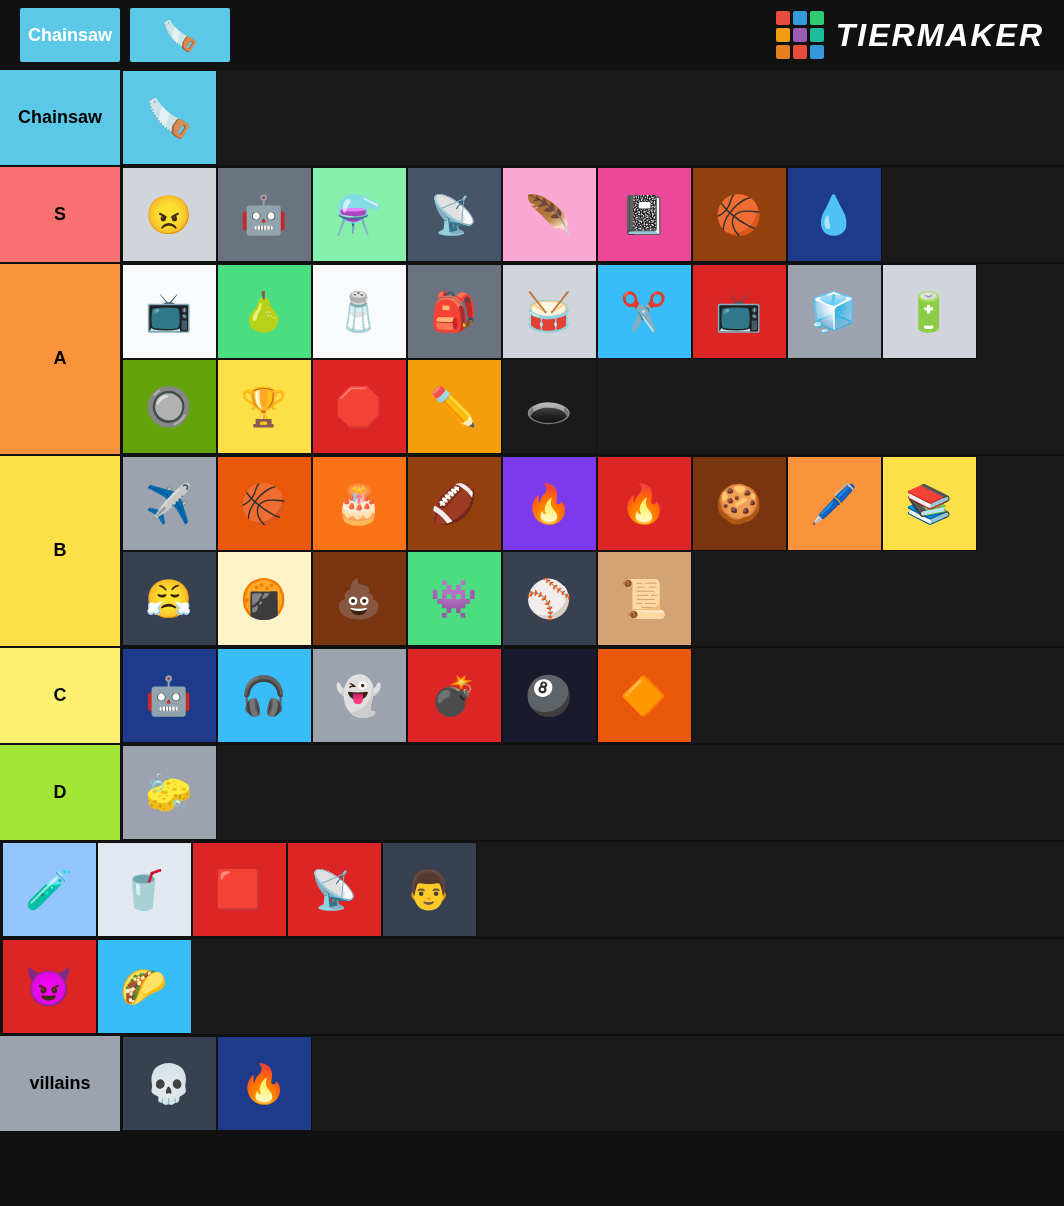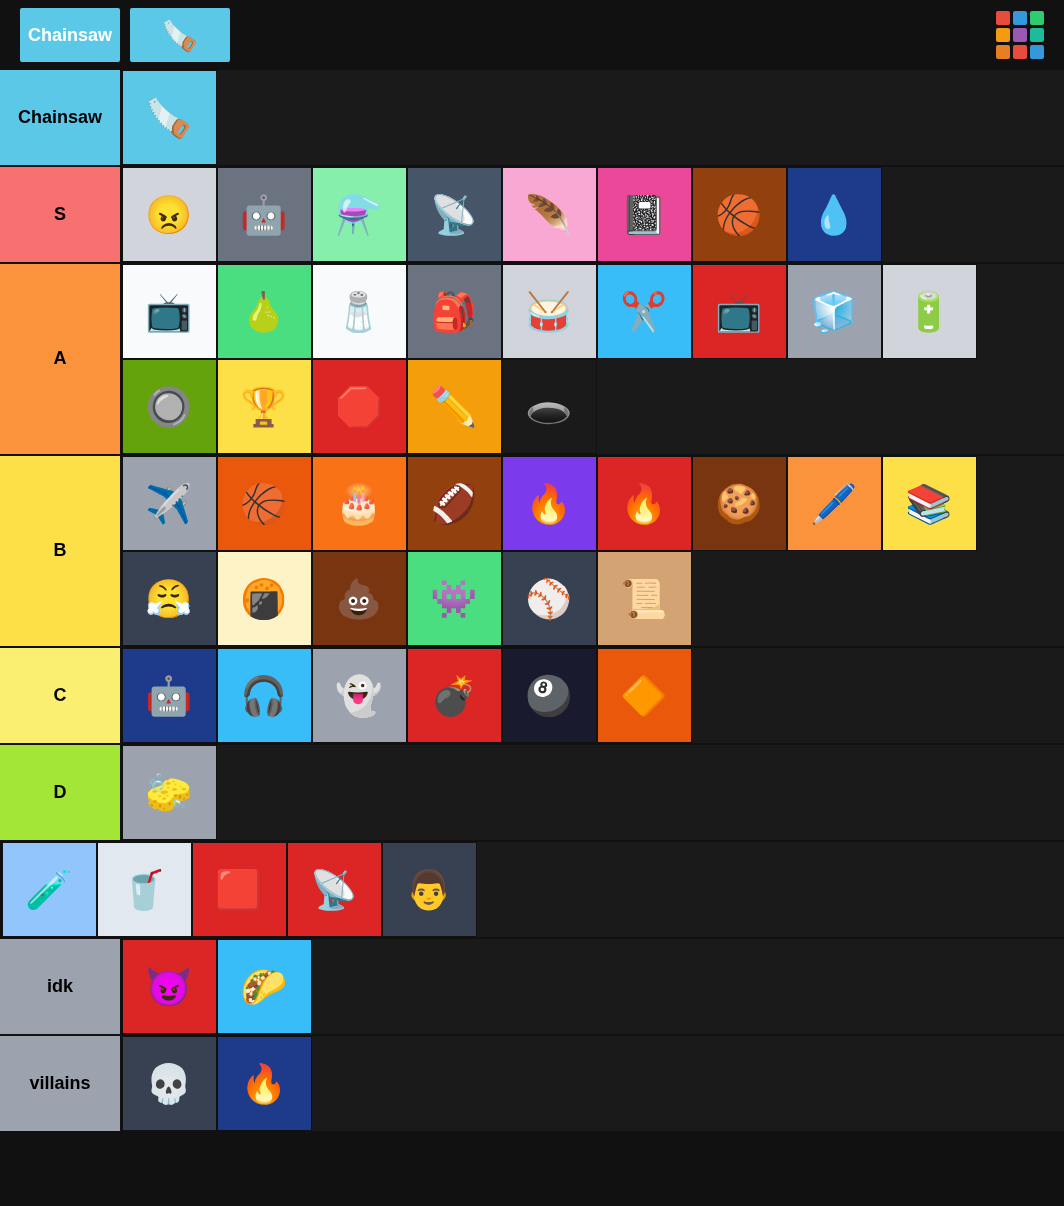--- a/index.html
+++ b/index.html
@@ -45,20 +45,21 @@
         <div style="width:14px;height:14px;background:#e74c3c;border-radius:2px;"></div>
         <div style="width:14px;height:14px;background:#3498db;border-radius:2px;"></div>
         <div style="width:14px;height:14px;background:#2ecc71;border-radius:2px;"></div>
         <div style="width:14px;height:14px;background:#f39c12;border-radius:2px;"></div>
         <div style="width:14px;height:14px;background:#9b59b6;border-radius:2px;"></div>
         <div style="width:14px;height:14px;background:#1abc9c;border-radius:2px;"></div>
         <div style="width:14px;height:14px;background:#e67e22;border-radius:2px;"></div>
         <div style="width:14px;height:14px;background:#e74c3c;border-radius:2px;"></div>
         <div style="width:14px;height:14px;background:#3498db;border-radius:2px;"></div>
       </div>
+      <span style="color:white; font-size:32px; font-weight:900; font-style:italic; letter-spacing:2px; text-transform:uppercase;">TiERMAKER</span>
     </div>
   </div>
 
   <div id="tier-rows">
       <div style="display: flex; min-height: 95px; border-bottom: 2px solid rgb(17, 17, 17);">
         <div style="width: 120px; min-width: 120px; background: rgb(91, 200, 232); display: flex; align-items: center; justify-content: center; font-size: 18px; font-weight: bold; color: black; text-align: center; padding: 6px; line-height: 1.3;">Chainsaw</div>
         <div style="display: flex; flex-wrap: wrap; flex: 1 1 0%; background: rgb(26, 26, 26); border-left: 2px solid rgb(17, 17, 17); align-content: flex-start;">
           <div style="width: 95px; height: 95px; background: rgb(91, 200, 232); border: 1px solid rgb(17, 17, 17); display: flex; align-items: center; justify-content: center; font-size: 38px; overflow: hidden; position: relative;">
             <span style="font-size: 38px; line-height: 1; user-select: none;">🪚</span>
           </div>
@@ -234,21 +235,20 @@
           </div>
           <div style="width: 95px; height: 95px; background: rgb(220, 38, 38); border: 1px solid rgb(17, 17, 17); display: flex; align-items: center; justify-content: center; font-size: 38px; overflow: hidden; position: relative;">
             <span style="font-size: 38px; line-height: 1; user-select: none;">📡</span>
           </div>
           <div style="width: 95px; height: 95px; background: rgb(55, 65, 81); border: 1px solid rgb(17, 17, 17); display: flex; align-items: center; justify-content: center; font-size: 38px; overflow: hidden; position: relative;">
             <span style="font-size: 38px; line-height: 1; user-select: none;">👨</span>
           </div>
         </div>
       </div>
       <div style="display: flex; min-height: 95px; border-bottom: 2px solid rgb(17, 17, 17);">
-        <div style="width: 120px; min-width: 120px; background: rgb(156, 163, 175); display: flex; align-items: center; justify-content: center; font-size: 18px; font-weight: bold; color: black; text-align: center; padding: 6px; line-height: 1.3;">idk</div>
         <div style="display: flex; flex-wrap: wrap; flex: 1 1 0%; background: rgb(26, 26, 26); border-left: 2px solid rgb(17, 17, 17); align-content: flex-start;">
           <div style="width: 95px; height: 95px; background: rgb(220, 38, 38); border: 1px solid rgb(17, 17, 17); display: flex; align-items: center; justify-content: center; font-size: 38px; overflow: hidden; position: relative;">
             <span style="font-size: 38px; line-height: 1; user-select: none;">😈</span>
           </div>
           <div style="width: 95px; height: 95px; background: rgb(56, 189, 248); border: 1px solid rgb(17, 17, 17); display: flex; align-items: center; justify-content: center; font-size: 38px; overflow: hidden; position: relative;">
             <span style="font-size: 38px; line-height: 1; user-select: none;">🌮</span>
           </div>
         </div>
       </div>
       <div style="display: flex; min-height: 95px; border-bottom: 2px solid rgb(17, 17, 17);">

